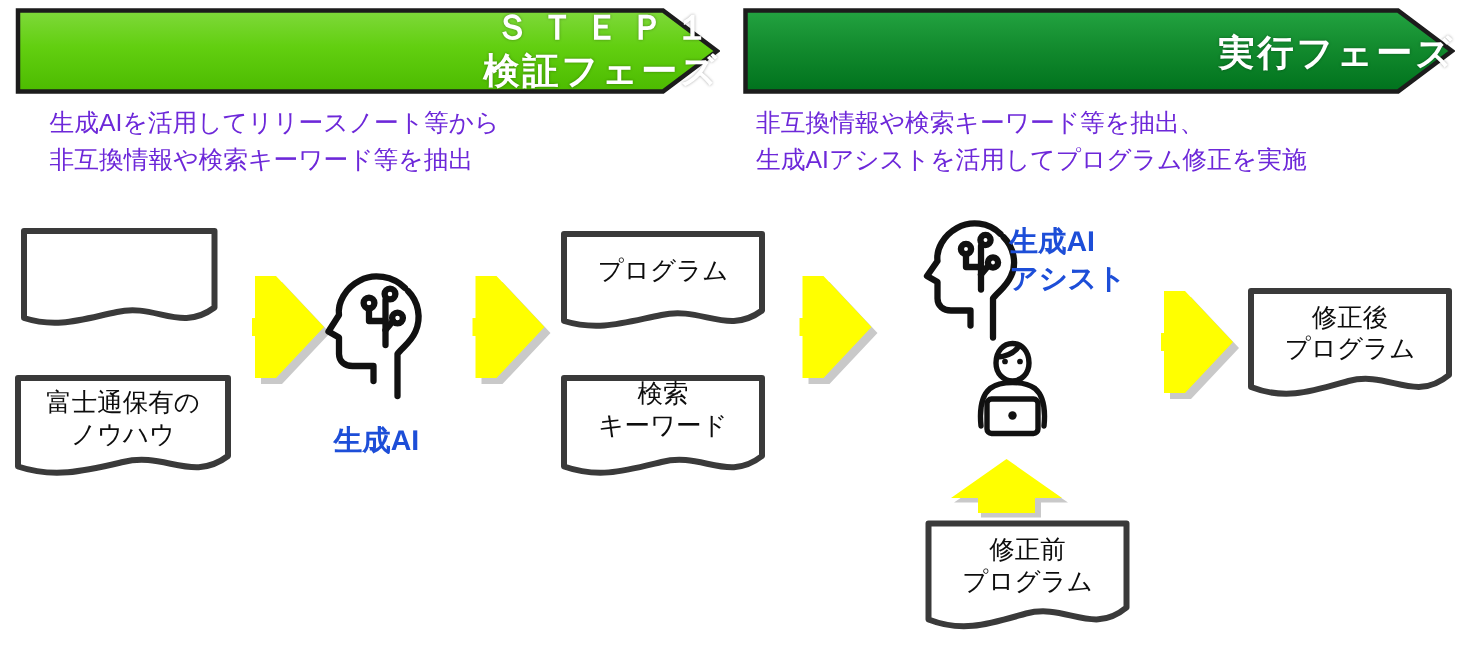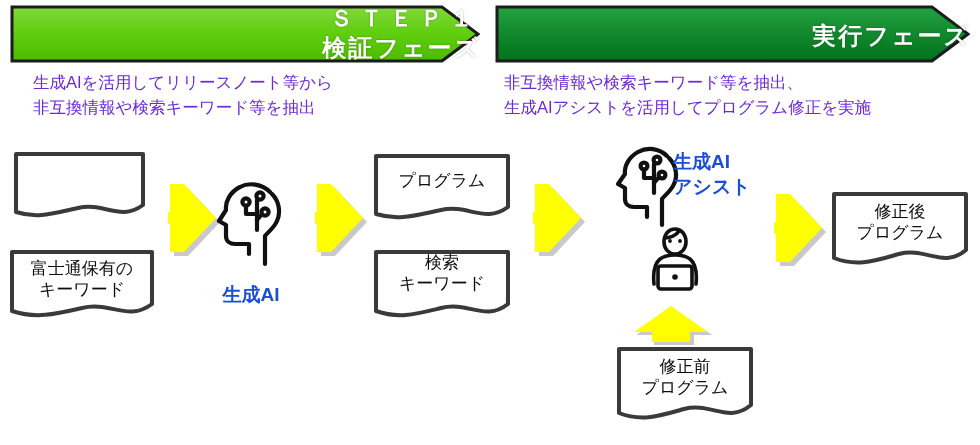--- a/index.html
+++ b/index.html
@@ -115,21 +115,21 @@
     <svg class="shape" viewBox="0 0 135 70" preserveAspectRatio="none">
       <path d="M4,4 L131,4 L131,55 C108,72 92,52 66,58 C42,63 26,69 4,62 Z" fill="#ffffff" stroke="#3a3a3a" stroke-width="4" stroke-linejoin="round"></path>
     </svg>
   </div>
 
   <div class="docbox" style="left:8px;top:248px;width:148px;height:72px;">
     <svg class="shape" viewBox="0 0 148 72" preserveAspectRatio="none">
       <path d="M4,4 L144,4 L144,56 C120,74 102,53 74,60 C48,66 28,71 4,63 Z" fill="#ffffff" stroke="#3a3a3a" stroke-width="4" stroke-linejoin="round"></path>
     </svg>
     <div class="label" style="top:10px;">富士通保有の
-キーワード</div>
+ノウハウ</div>
   </div>
 
   <div class="arrow" style="left:166px;top:182px;width:56px;height:78px;">
     <svg viewBox="0 0 56 78" width="56" height="78">
       <path d="M8,46 L8,74 L22,74 L54,40 L22,6 L8,6 L8,34 L6,34 L6,46 Z" fill="#c9c9c9"></path>
       <path d="M4,42 L4,70 L18,70 L50,36 L18,2 L4,2 L4,30 L2,30 L2,42 Z" fill="#ffff00"></path>
     </svg>
   </div>
 
   <div class="icon" style="left:213px;top:178px;width:76px;height:92px;">

